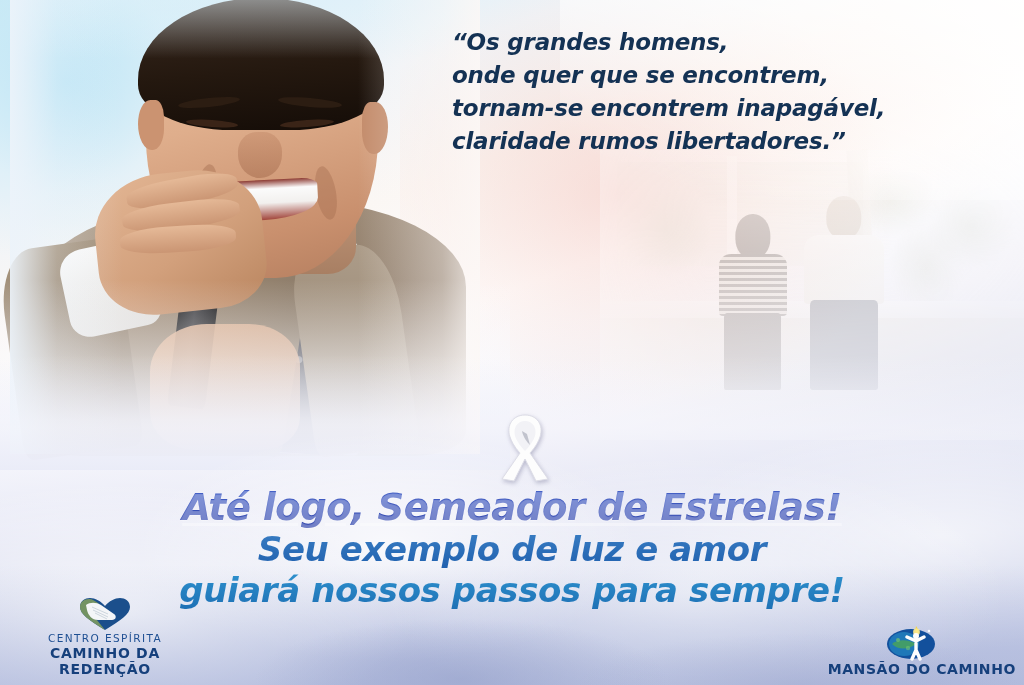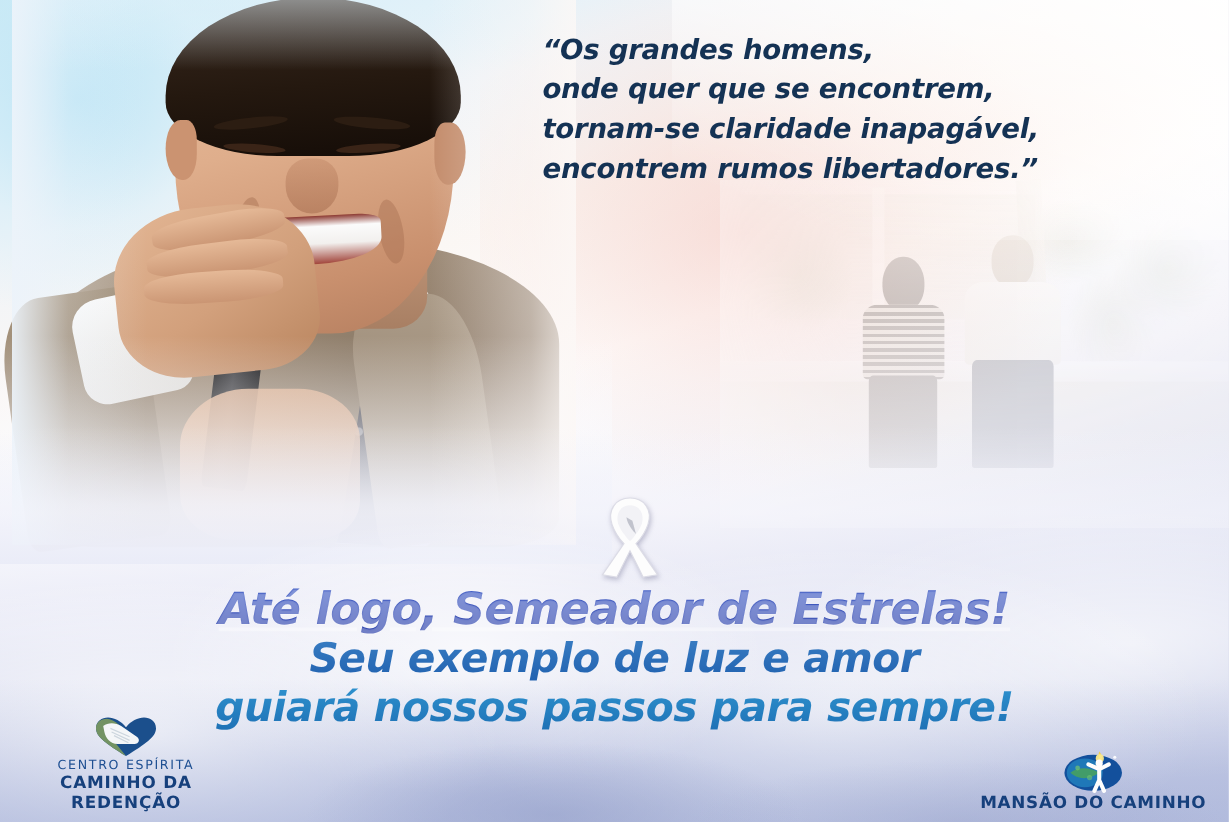--- a/index.html
+++ b/index.html
@@ -340,21 +340,21 @@
   .logo-right { right:8px; width:210px; }
   .logo .mark { height:36px; display:flex; align-items:center; justify-content:center; }
   .logo .l1 {
     font-size:10.5px; font-weight:normal; letter-spacing:1.4px;
     color:#1e4f92; line-height:13px;
   }
   .logo .l2 {
     font-size:14px; font-weight:bold; letter-spacing:0.7px;
     color:#16407c; line-height:16px;
   }
-  .logo-right .l2 { font-size:14px; letter-spacing:0.6px; }
+  .logo-right .l2 { font-size:14px; letter-spacing:0.6px;text-align:right; }
 </style>
 </head>
 <body>
 
 <div id="poster">
 
   <div class="bg-base"></div>
   <div class="bg-warm"></div>
   <div class="bg-lightleft"></div>
 
@@ -414,22 +414,22 @@
     <div class="fog"></div>
     <div class="edgefade"></div>
   </div>
 
   <div class="clouds"></div>
   <div class="clouds-dark"></div>
 
   <div class="quote">
     <span class="ql">“Os grandes homens,</span>
     <span class="ql">onde quer que se encontrem,</span>
-    <span class="ql">tornam-se claridade inapagável,</span>
-    <span class="ql">encontrem rumos libertadores.”</span>
+    <span class="ql">tornam-se encontrem inapagável,</span>
+    <span class="ql">claridade rumos libertadores.”</span>
   </div>
 
   <div class="ribbon">
     <svg width="72" height="78" viewBox="0 0 72 78">
       <path d="M36 6 C24 6 17 16 21 28 C24 37 31 44 31 44 L13 70 L25 72 L29 64 L36 50 L43 64 L47 72 L59 70 L41 44 C41 44 48 37 51 28 C55 16 48 6 36 6 Z" fill="#fdfdfd" stroke="#dcdce6" stroke-width="1"></path>
       <path d="M36 12 C28 12 24 19 26 27 C28 33 33 39 36 42 C39 39 44 33 46 27 C48 19 44 12 36 12 Z" fill="#f2f2f6"></path>
       <path d="M33 22 C34 28 38 33 41 36 L38 25 Z" fill="#b9bbc6" opacity="0.85"></path>
     </svg>
   </div>
 

